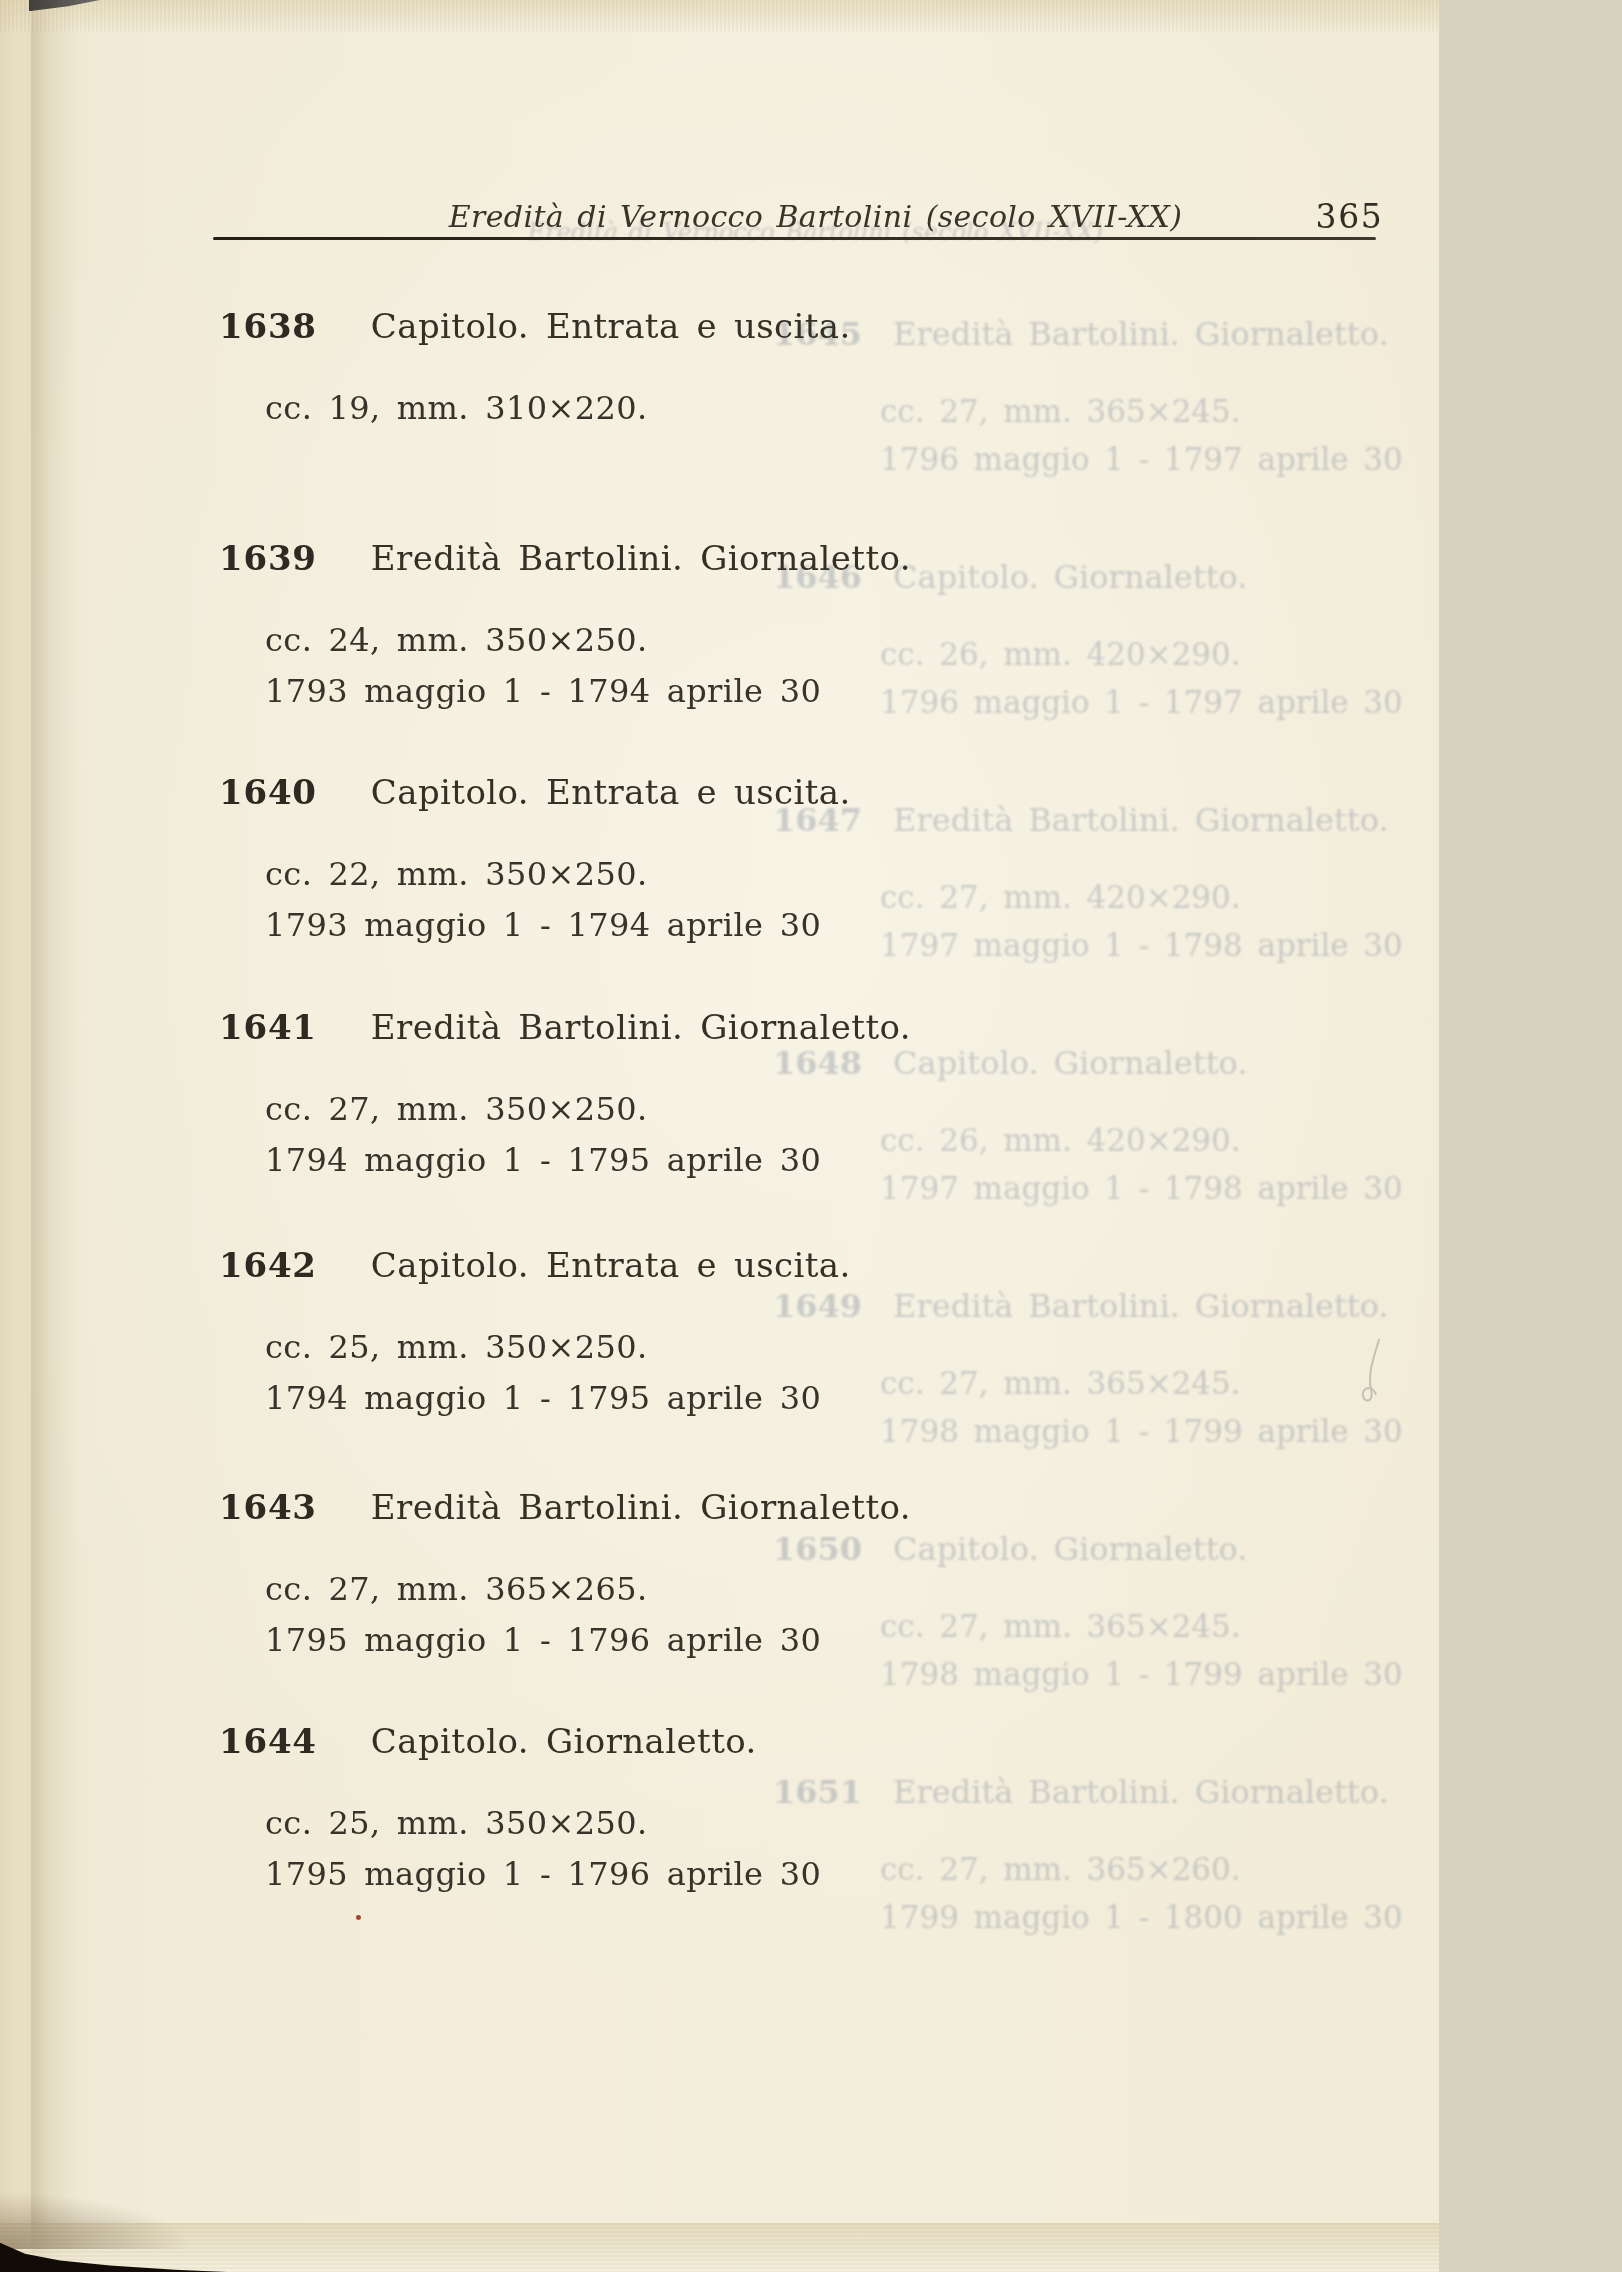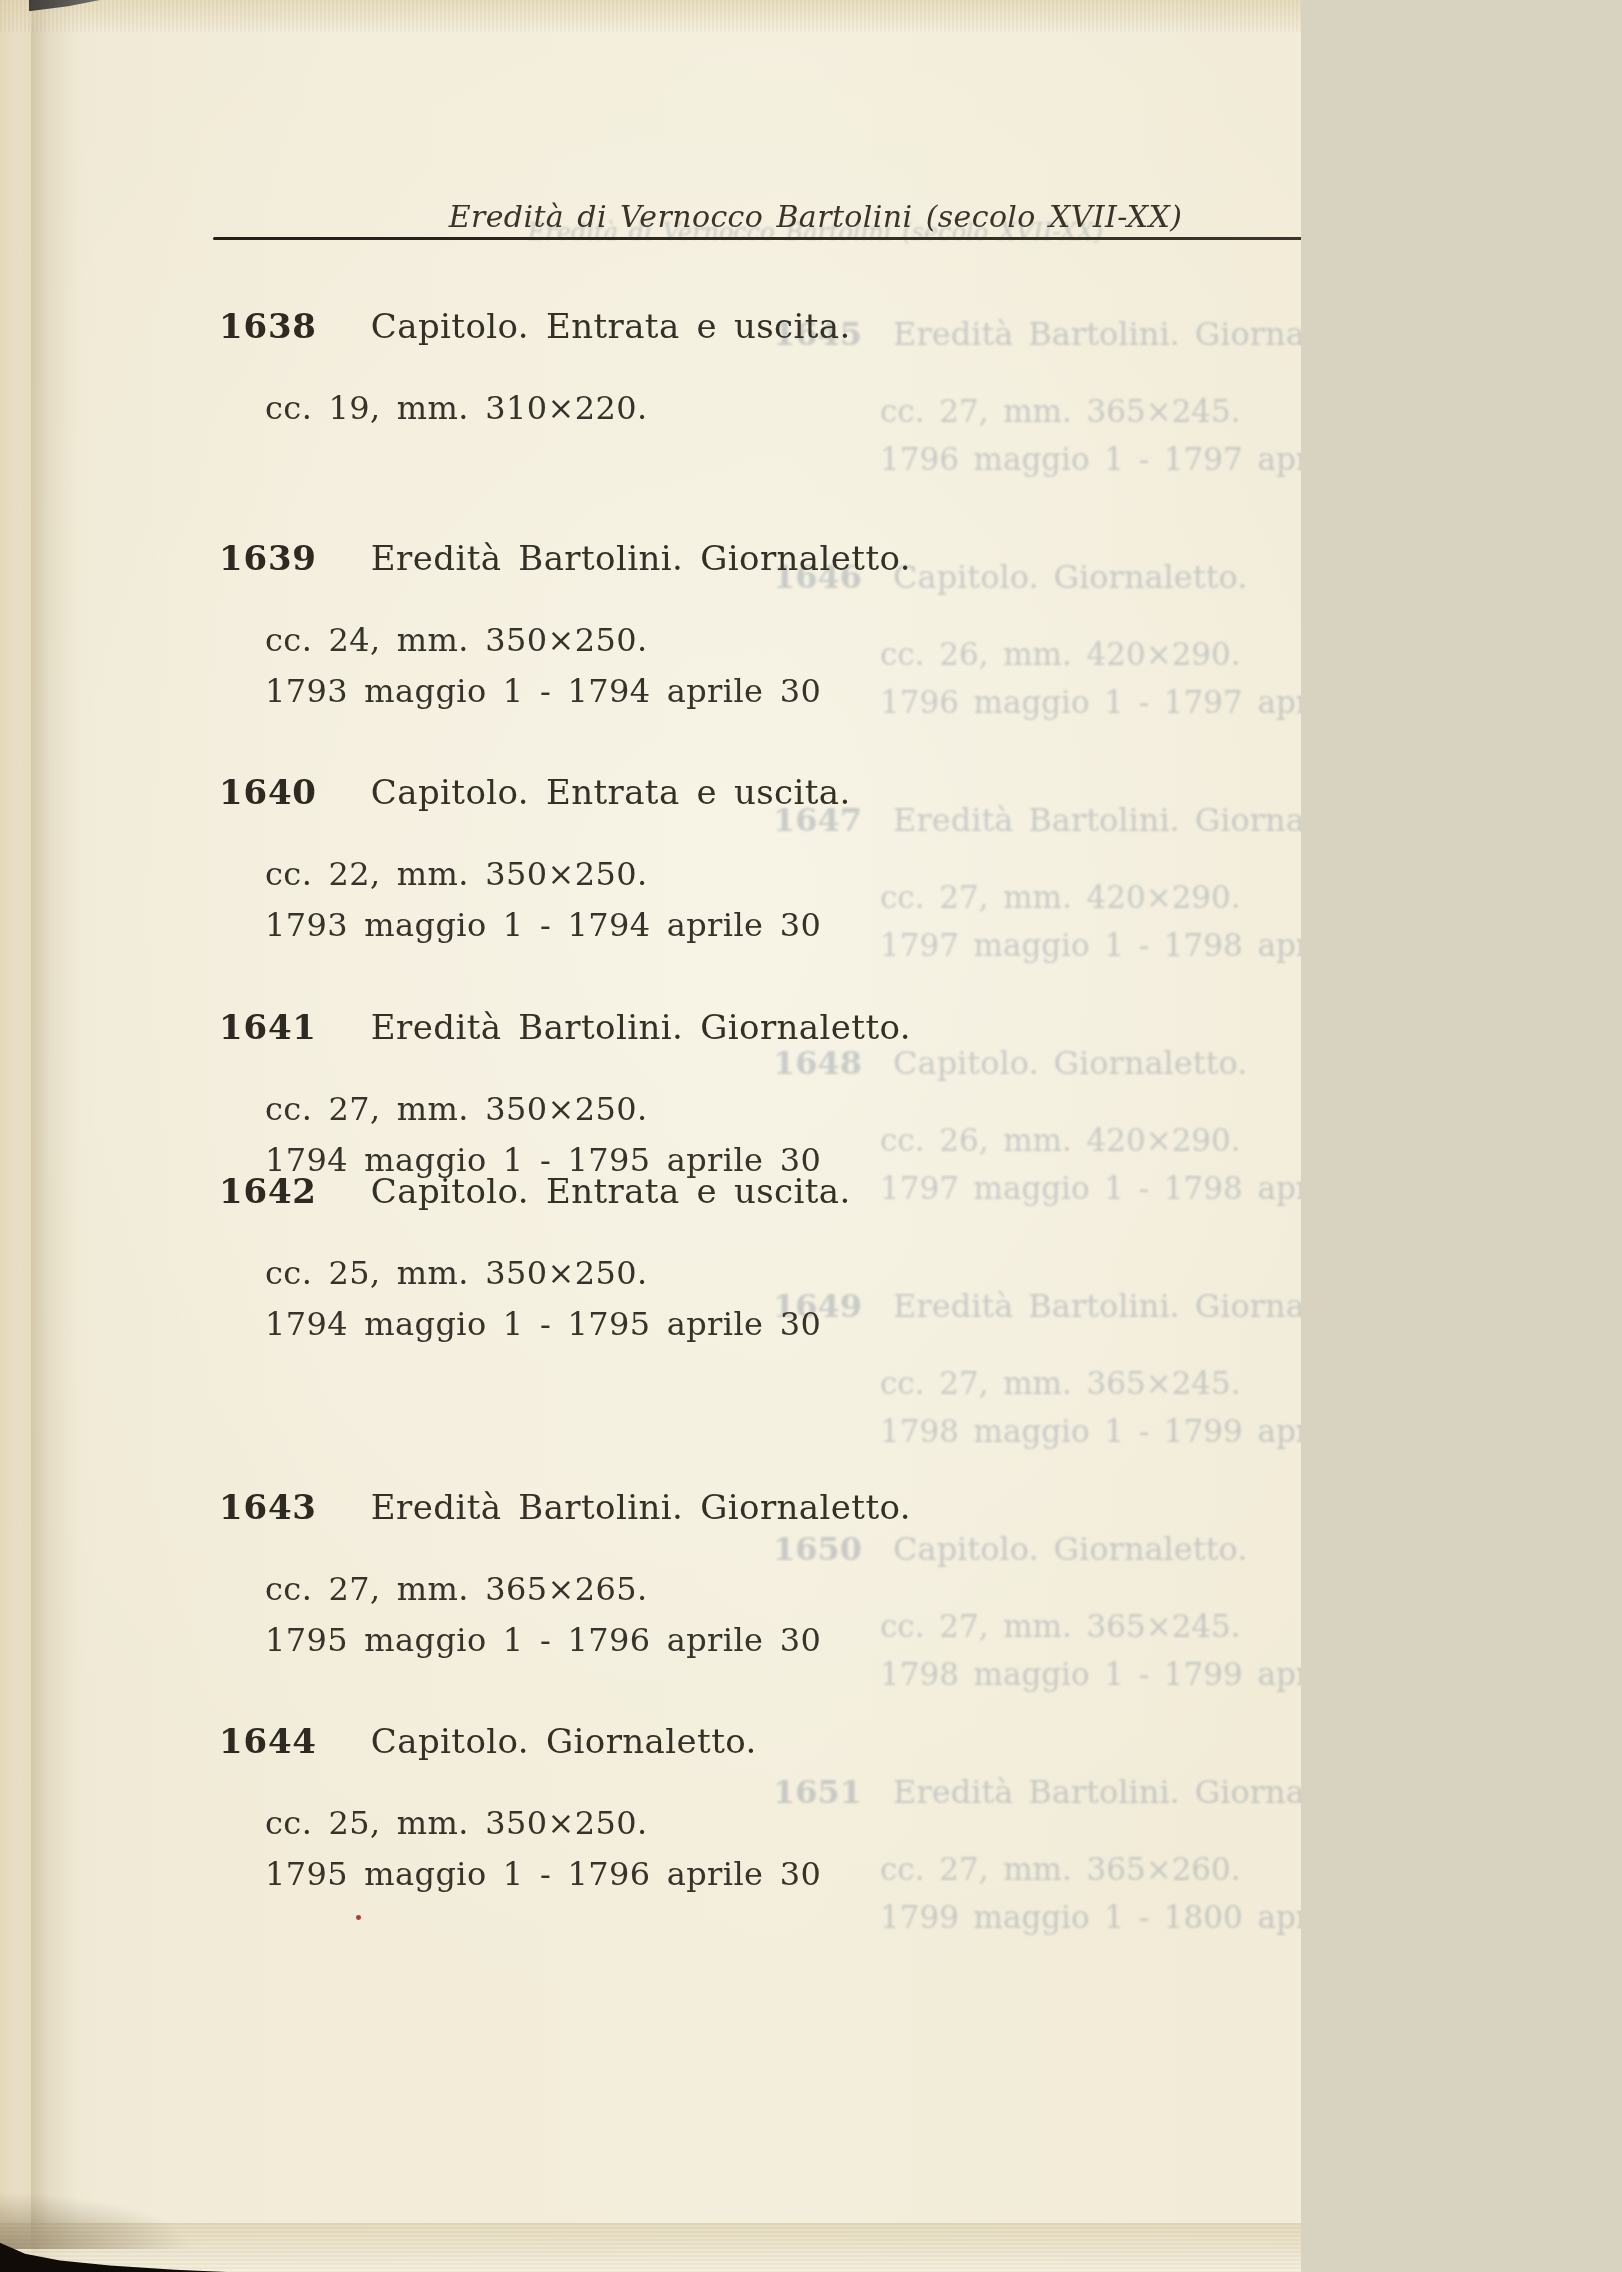--- a/index.html
+++ b/index.html
@@ -1,18 +1,18 @@
 <!DOCTYPE html>
 <html style="font-size:13px"><head>
 <meta charset="utf-8">
 <style>
   html,body{margin:0;padding:0;background:#d8d2c0;}
   #scan{
     position:relative;
-    width:1301px;height:2273px;
+    width:1439px;height:2273px;
     background:
       radial-gradient(ellipse 1292px 1615px at 55% 40%, rgba(255,255,250,0.35), rgba(255,255,250,0) 70%),
       linear-gradient(to right, #ece4cb 0px, #f0ead6 97px, #f2ecd9 323px, #f3eedb 60%, #f1ebd7 100%);
     overflow:hidden;
     font-family:"DejaVu Serif","Liberation Serif",serif;
     color:#353026;
   }
   
   .edge-left{
     position:absolute;left:0;top:0;width:31px;height:100%;
@@ -216,21 +216,21 @@
     <div class="entry-head">
       <span class="entry-number">1641</span>
       <span class="entry-title">Eredità Bartolini. Giornaletto.</span>
     </div>
     <div class="entry-meta">
       <div>cc. 27, mm. 350×250.</div>
       <div>1794 maggio 1 - 1795 aprile 30</div>
     </div>
   </div>
 
-  <div class="entry" style="top:1172px">
+  <div class="entry" style="top:1246px">
     <div class="entry-head">
       <span class="entry-number">1642</span>
       <span class="entry-title">Capitolo. Entrata e uscita.</span>
     </div>
     <div class="entry-meta">
       <div>cc. 25, mm. 350×250.</div>
       <div>1794 maggio 1 - 1795 aprile 30</div>
     </div>
   </div>
 

